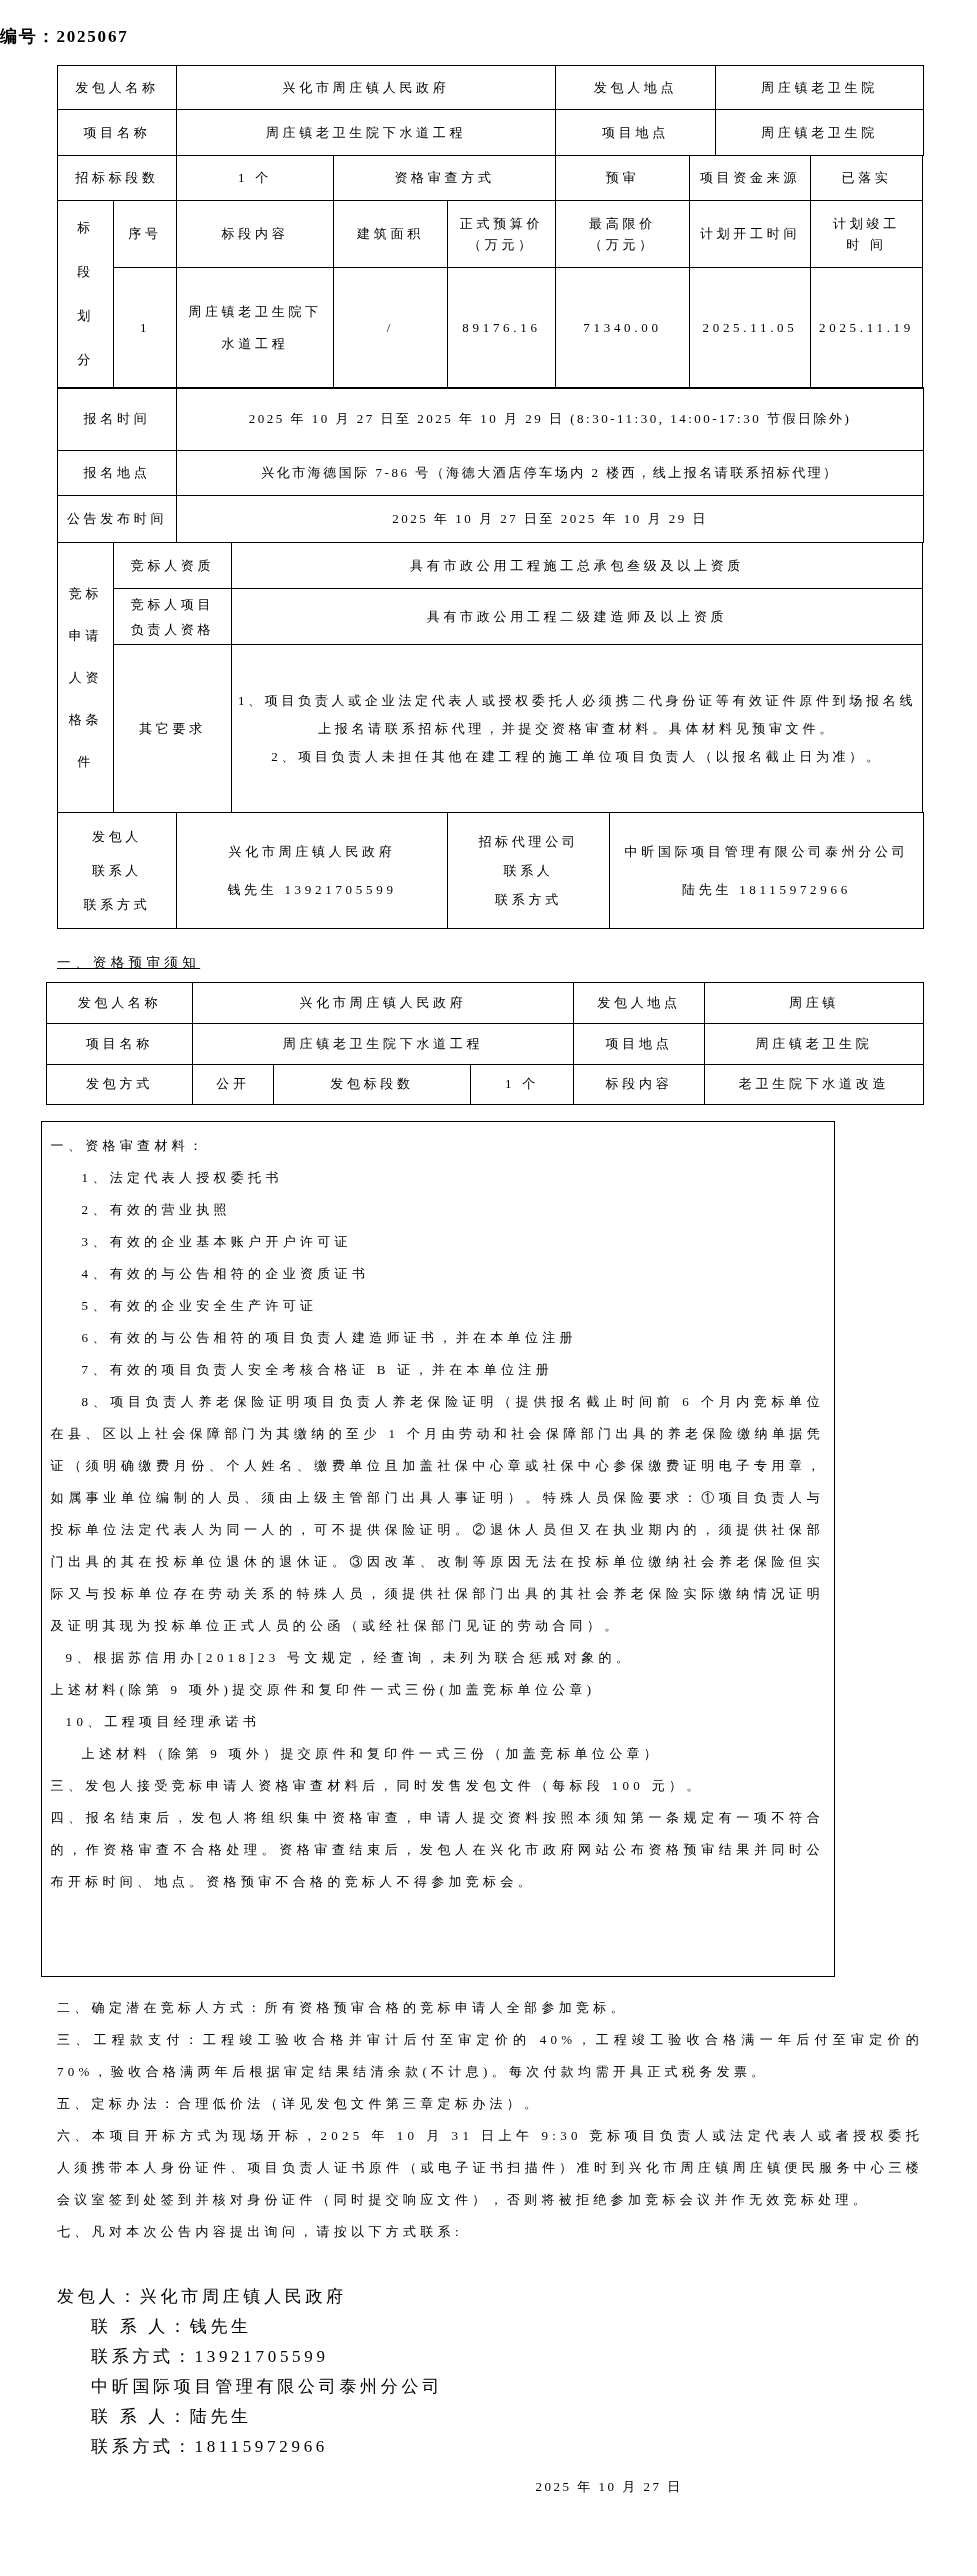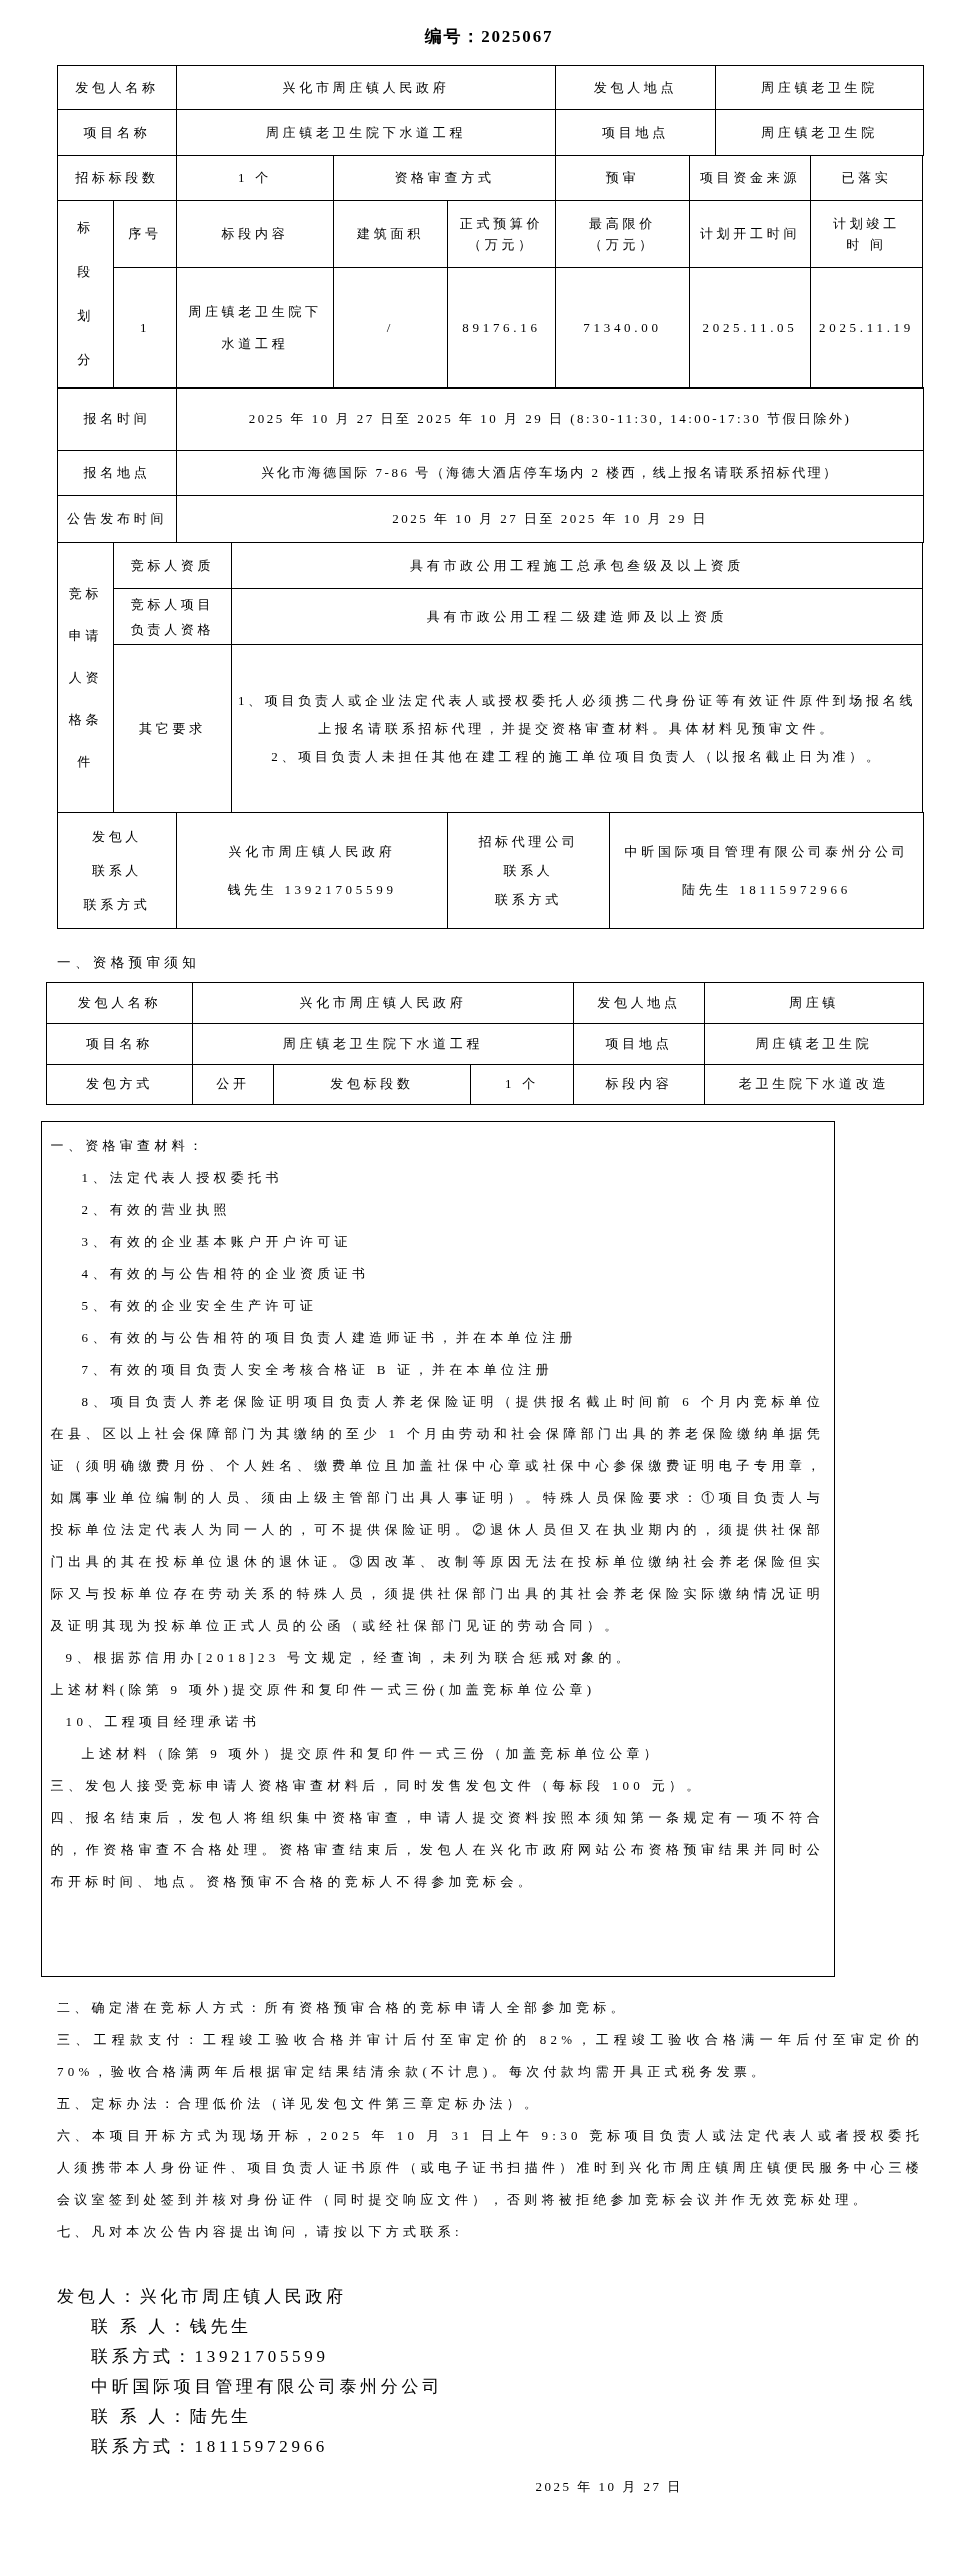--- a/index.html
+++ b/index.html
@@ -7,21 +7,20 @@
     position:relative;
     width:978px;
     height:2576px;
     background:#ffffff;
     color:#000;
     font-family:"Liberation Serif","DejaVu Serif",serif;
     overflow:hidden;
   }
   .doc-number{
     padding-top:25px;
-    text-align:center;
     font-size:17px;
     font-weight:700;
     letter-spacing:1.8px;
   }
   table.t{
     border-collapse:collapse;
     table-layout:fixed;
     font-size:13px;
   }
   table.t td{
@@ -58,20 +57,21 @@
     margin-top:30px;
     text-align:center;
     font-size:18.5px;
     font-weight:700;
     letter-spacing:7.4px;
   }
   .sub-heading{
     margin:25px 0 0 57px;
     font-size:13.6px;
     letter-spacing:4.3px;
+    text-decoration:underline;
   }
   .box{
     box-sizing:border-box;
     margin:16px 0 0 41px;
     width:794px;
     height:856px;
     border:1.2px solid #000;
     padding:8.6px 10px 0 8.6px;
     overflow:hidden;
   }
@@ -332,21 +332,21 @@
     <p class="ind-sm">9、根据苏信用办[2018]23 号文规定，经查询，未列为联合惩戒对象的。</p>
     <p>上述材料(除第 9 项外)提交原件和复印件一式三份(加盖竞标单位公章)</p>
     <p class="ind-sm">10、工程项目经理承诺书</p>
     <p class="ind">上述材料（除第 9 项外）提交原件和复印件一式三份（加盖竞标单位公章）</p>
     <p>三、发包人接受竞标申请人资格审查材料后，同时发售发包文件（每标段 100 元）。</p>
     <p>四、报名结束后，发包人将组织集中资格审查，申请人提交资料按照本须知第一条规定有一项不符合的，作资格审查不合格处理。资格审查结束后，发包人在兴化市政府网站公布资格预审结果并同时公布开标时间、地点。资格预审不合格的竞标人不得参加竞标会。</p>
   </div>
 
   <div class="sections">
     <p>二、确定潜在竞标人方式：所有资格预审合格的竞标申请人全部参加竞标。</p>
-    <p>三、工程款支付：工程竣工验收合格并审计后付至审定价的 82%，工程竣工验收合格满一年后付至审定价的 70%，验收合格满两年后根据审定结果结清余款(不计息)。每次付款均需开具正式税务发票。</p>
+    <p>三、工程款支付：工程竣工验收合格并审计后付至审定价的 40%，工程竣工验收合格满一年后付至审定价的 70%，验收合格满两年后根据审定结果结清余款(不计息)。每次付款均需开具正式税务发票。</p>
     <p>五、定标办法：合理低价法（详见发包文件第三章定标办法）。</p>
     <p>六、本项目开标方式为现场开标，2025 年 10 月 31 日上午 9:30 竞标项目负责人或法定代表人或者授权委托人须携带本人身份证件、项目负责人证书原件（或电子证书扫描件）准时到兴化市周庄镇周庄镇便民服务中心三楼会议室签到处签到并核对身份证件（同时提交响应文件），否则将被拒绝参加竞标会议并作无效竞标处理。</p>
     <p>七、凡对本次公告内容提出询问，请按以下方式联系:</p>
   </div>
 
   <div class="contact">
     <p>发包人：兴化市周庄镇人民政府</p>
     <p class="cind">联 系 人：钱先生</p>
     <p class="cind">联系方式：13921705599</p>
     <p class="cind">中昕国际项目管理有限公司泰州分公司</p>

